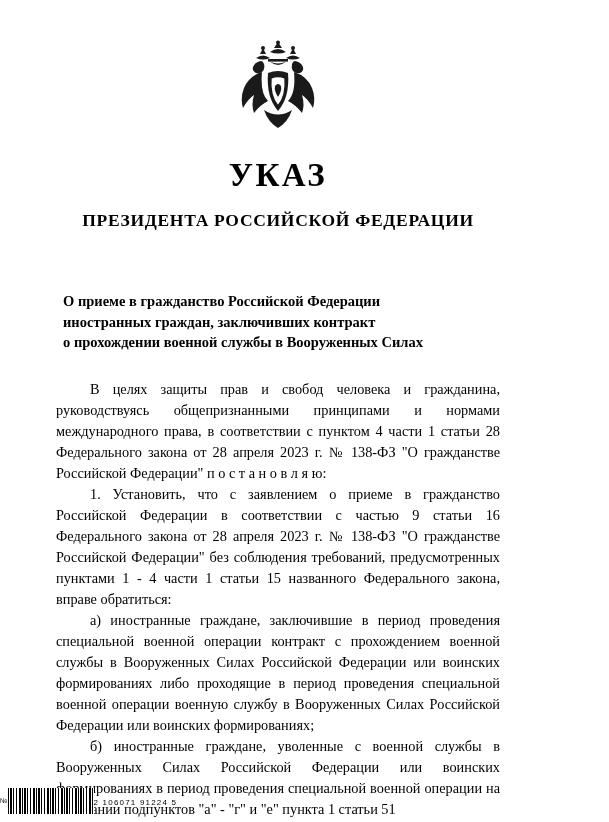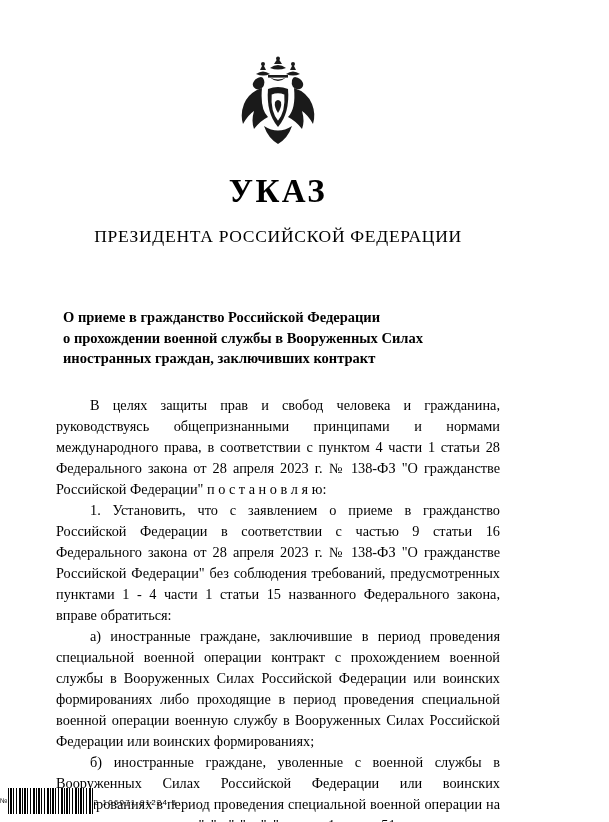--- a/index.html
+++ b/index.html
@@ -12,21 +12,21 @@
     height: 822px;
     font-family: "Liberation Serif", serif;
     color: #000000;
     position: relative;
     overflow: hidden;
   }
   .page {
     width: 556px;
     height: 822px;
     box-sizing: border-box;
-    padding: 16px;
+    padding: 0;
     position: relative;
   }
   .emblem-wrap {
     margin: 0 auto;
     padding-top: 40px;
     width: 90px;
     height: 95px;
     display: flex;
     align-items: flex-start;
     justify-content: center;
@@ -38,21 +38,21 @@
     text-align: center;
     font-size: 33px;
     font-weight: bold;
     letter-spacing: 2.5px;
     margin-top: 22px;
     font-family: "Liberation Serif", serif;
   }
   .doc-subtitle {
     text-align: center;
     font-size: 17.5px;
-    font-weight: normal;
+    font-weight: bold;
     letter-spacing: 0.7px;
     margin-top: 16px;
   }
   .doc-heading {
     margin: 60px auto 0 auto;
     width: 430px;
     font-size: 14.5px;
     font-weight: bold;
     line-height: 1.42;
   }
@@ -141,22 +141,22 @@
         <path d="M41 46 q3 -4 6 0 q1 5 -3 11 q-4 -6 -3 -11z" fill="#1a1a1a"></path>
       </g>
     </svg>
   </div>
 
   <div class="doc-title">УКАЗ</div>
   <div class="doc-subtitle">ПРЕЗИДЕНТА РОССИЙСКОЙ ФЕДЕРАЦИИ</div>
 
   <div class="doc-heading">
     <div>О приеме в гражданство Российской Федерации</div>
+    <div>иностранных граждан, заключивших контракт</div>
     <div>о прохождении военной службы в Вооруженных Силах</div>
-    <div>иностранных граждан, заключивших контракт</div>
   </div>
 
   <div class="body-text">
     <p>В целях защиты прав и свобод человека и гражданина, руководствуясь общепризнанными принципами и нормами международного права, в соответствии с пунктом 4 части 1 статьи 28 Федерального закона от 28 апреля 2023 г. № 138-ФЗ "О гражданстве Российской Федерации" п о с т а н о в л я ю:</p>
     <p>1. Установить, что с заявлением о приеме в гражданство Российской Федерации в соответствии с частью 9 статьи 16 Федерального закона от 28 апреля 2023 г. № 138-ФЗ "О гражданстве Российской Федерации" без соблюдения требований, предусмотренных пунктами 1 - 4 части 1 статьи 15 названного Федерального закона, вправе обратиться:</p>
     <p>а) иностранные граждане, заключившие в период проведения специальной военной операции контракт с прохождением военной службы в Вооруженных Силах Российской Федерации или воинских формированиях либо проходящие в период проведения специальной военной операции военную службу в Вооруженных Силах Российской Федерации или воинских формированиях;</p>
     <p>б) иностранные граждане, уволенные с военной службы в Вооруженных Силах Российской Федерации или воинских формированиях в период проведения специальной военной операции на основании подпунктов "а" - "г" и "е" пункта 1 статьи 51</p>
   </div>
 
   <div class="barcode-area">

